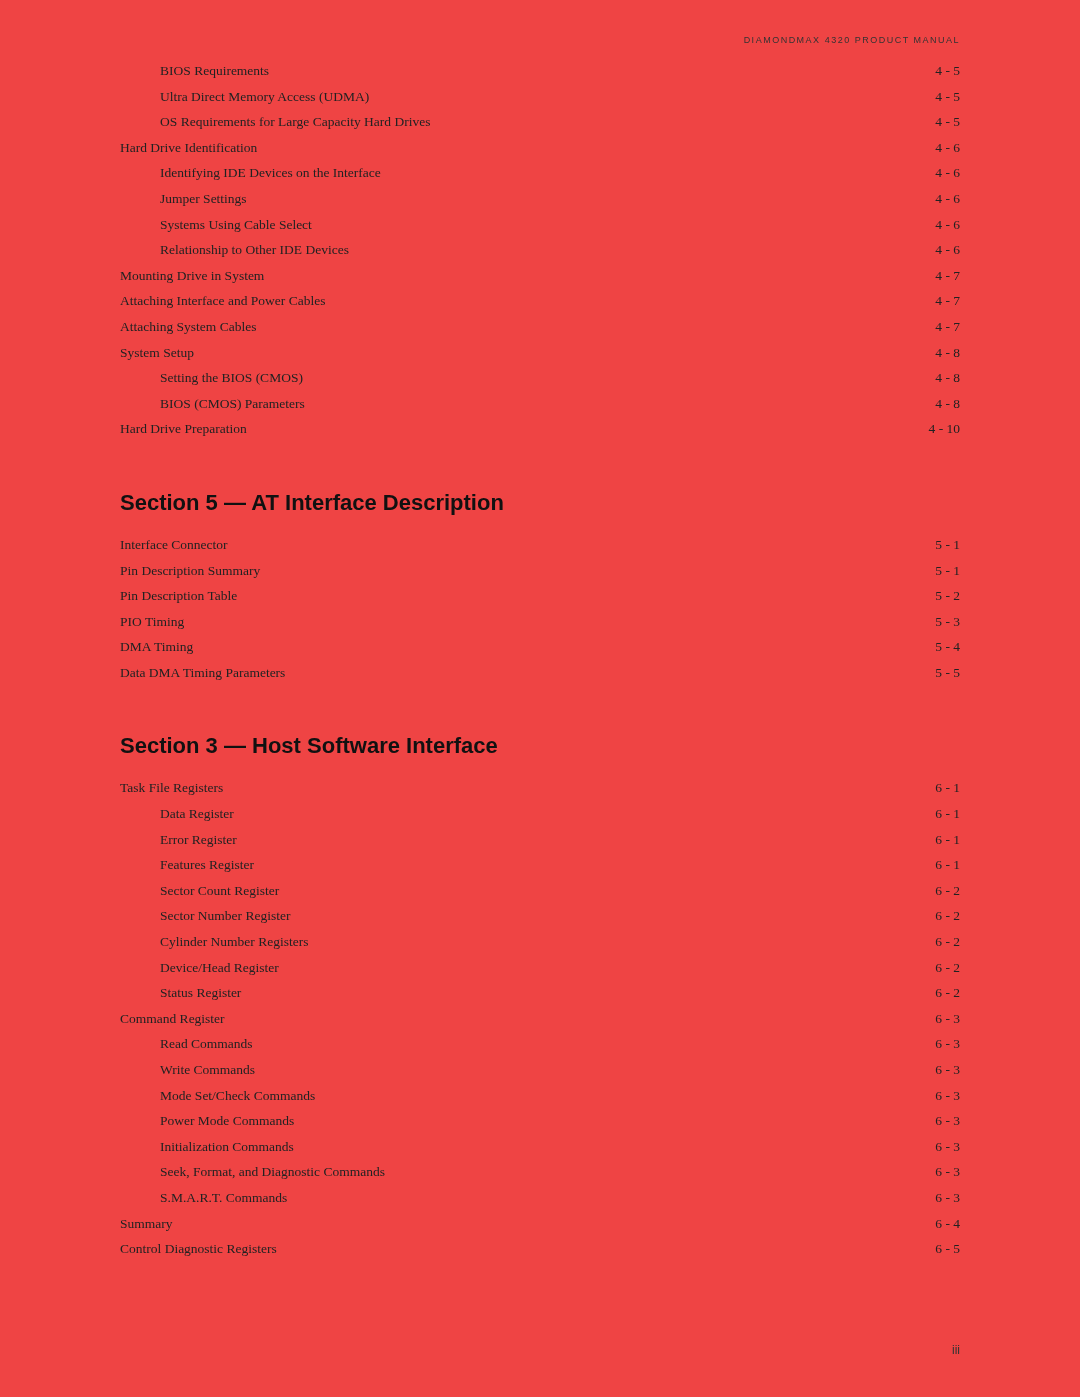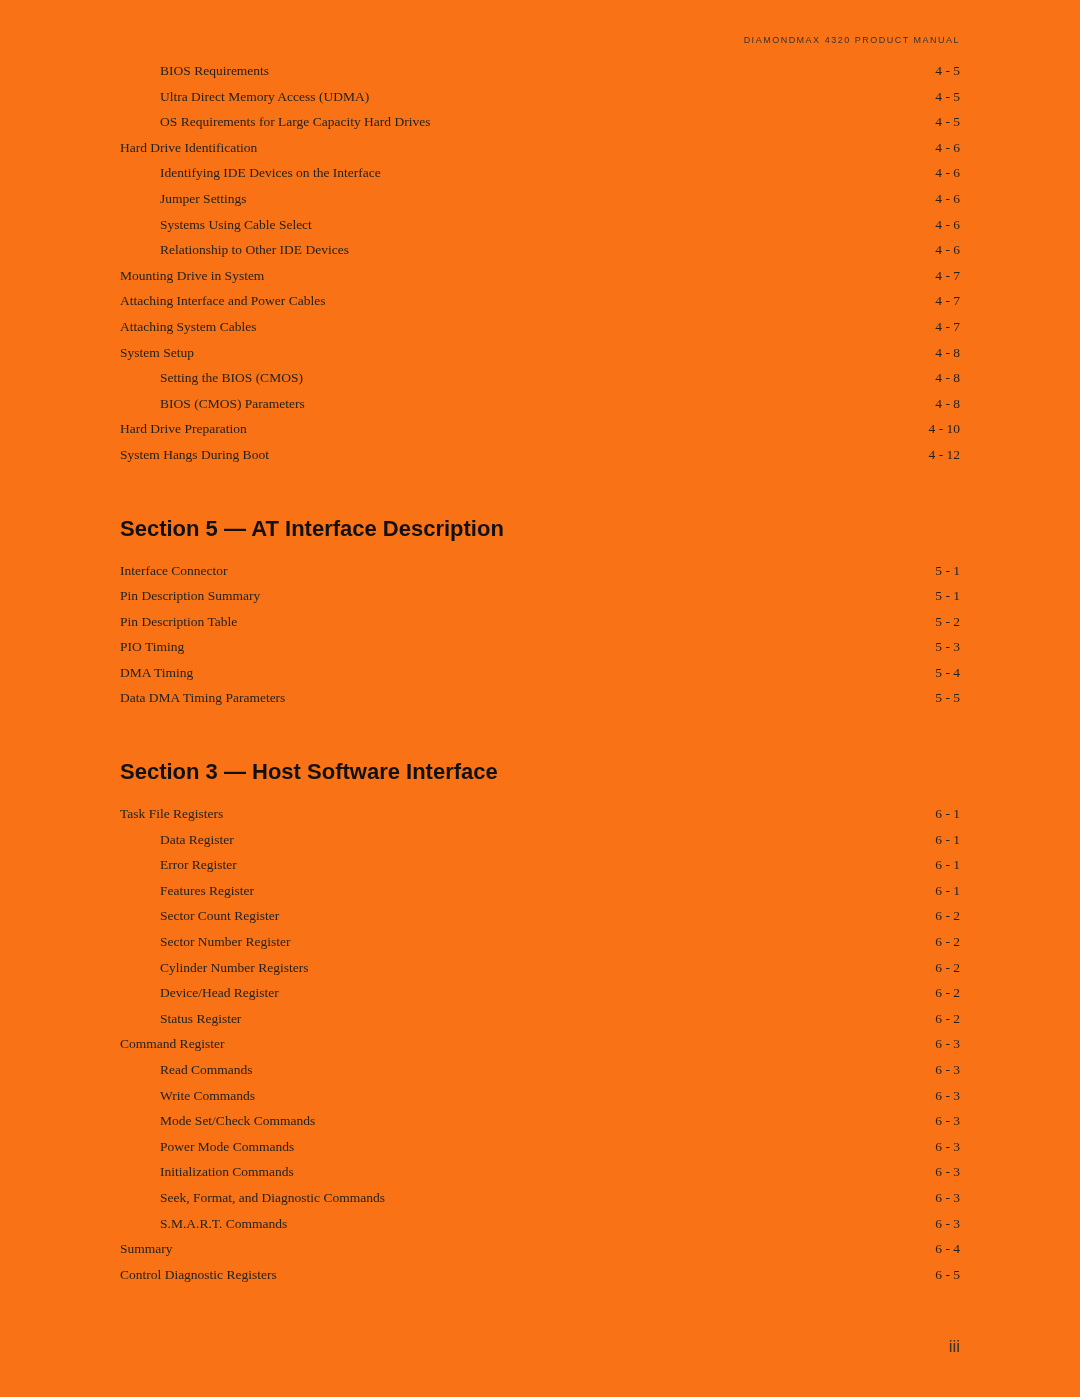--- a/index.html
+++ b/index.html
@@ -12,21 +12,21 @@
       background: #ffffff;
       font-family: 'Times New Roman', Times, serif;
       width: 1080px;
       min-height: 1397px;
       position: relative;
     }
 
     .page {
       width: 1080px;
       min-height: 1397px;
-      background: #f97316;
+      background: #ef4444;
       padding: 60px 120px 80px 120px;
       position: relative;
     }
 
     .header-text {
       position: absolute;
       top: 35px;
       right: 120px;
       font-size: 9px;
       letter-spacing: 1.5px;
@@ -69,21 +69,21 @@
       margin-top: 50px;
       margin-bottom: 18px;
       color: #111;
       font-family: Arial, sans-serif;
     }
 
     .page-footer {
       position: absolute;
       bottom: 40px;
       right: 120px;
-      font-size: 17px;
+      font-size: 12px;
       color: #333;
       font-family: Arial, sans-serif;
     }
   </style>
 </head>
 <body>
 
 <div class="page">
 
   <div class="header-text">DIAMONDMAX 4320 PRODUCT MANUAL</div>
@@ -142,24 +142,20 @@
         <span class="entry-text">Setting  the  BIOS  (CMOS)</span>
         <span class="entry-page">4 - 8</span>
       </div>
       <div class="toc-entry indented-1">
         <span class="entry-text">BIOS  (CMOS)  Parameters</span>
         <span class="entry-page">4 - 8</span>
       </div>
       <div class="toc-entry">
         <span class="entry-text">Hard  Drive  Preparation</span>
         <span class="entry-page">4 - 10</span>
-      </div>
-      <div class="toc-entry">
-        <span class="entry-text">System  Hangs  During  Boot</span>
-        <span class="entry-page">4 - 12</span>
       </div>
     </div>
 
   <div class="toc-section">
     <h2 class="section-heading">Section 5 — AT Interface Description</h2>
   <div class="toc-entry">
         <span class="entry-text">Interface  Connector</span>
         <span class="entry-page">5 - 1</span>
       </div>
       <div class="toc-entry">

